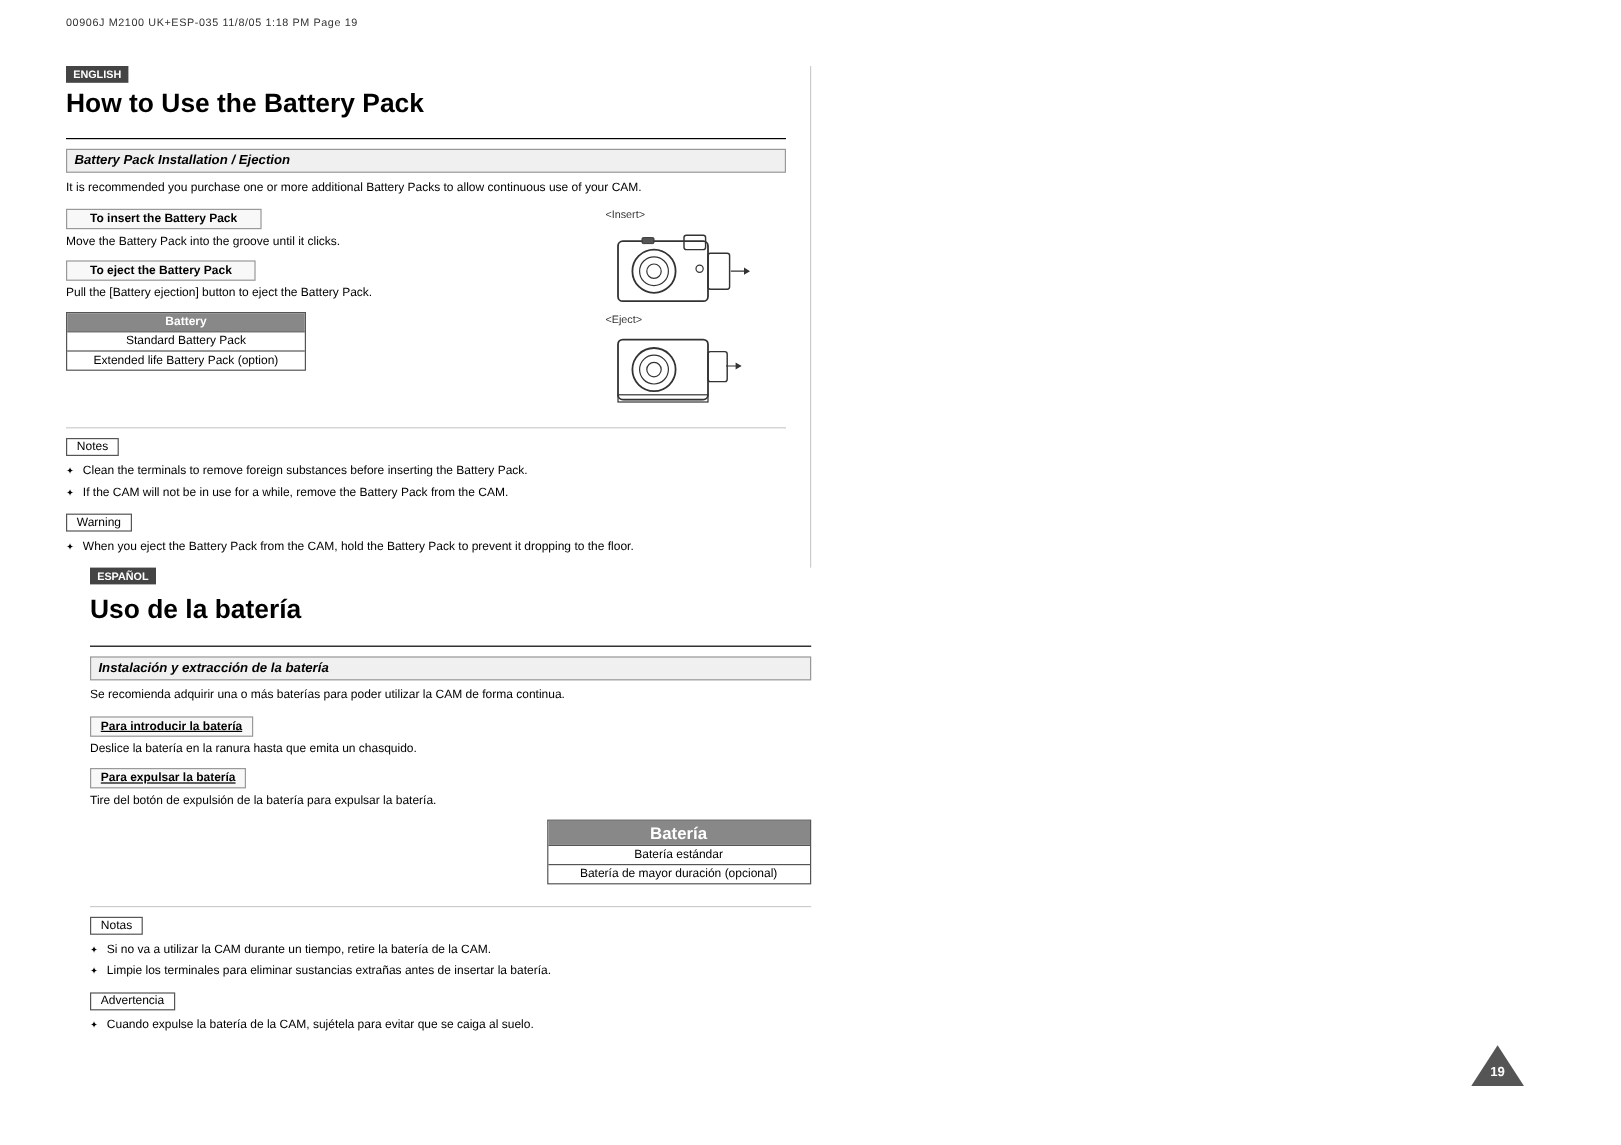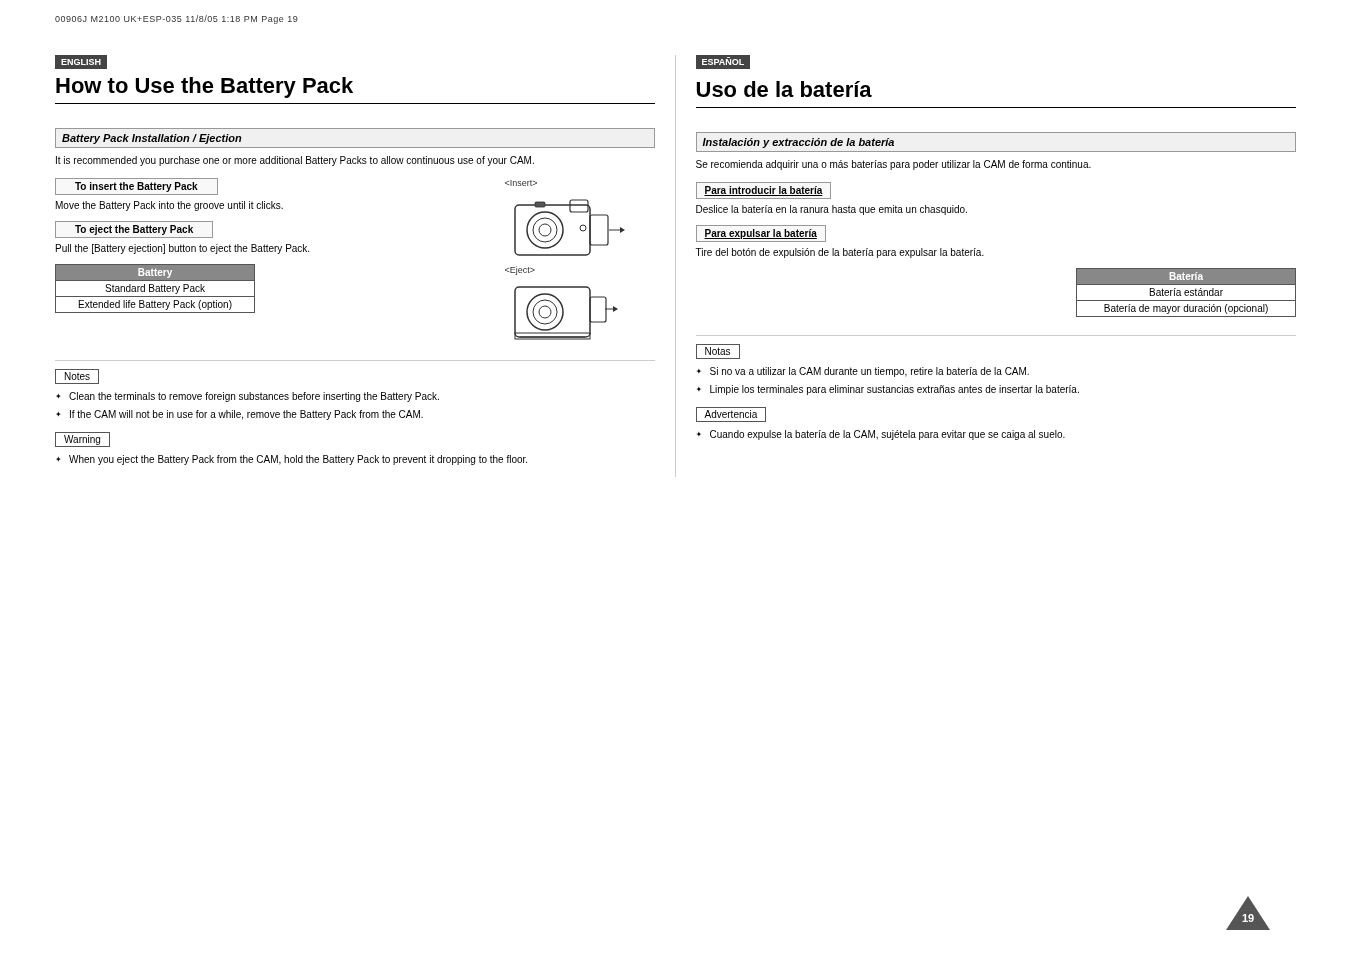--- a/index.html
+++ b/index.html
@@ -39,20 +39,21 @@
       left: 55px;
       right: 55px;
       bottom: 55px;
     }
 
     
     .two-col {
       display: flex;
       gap: 0;
       width: 100%;
+      flex-direction: column;
     }
 
     .left-col {
       width: 50%;
       padding-right: 20px;
       border-right: 1px solid #ccc;
     }
 
     .right-col {
       width: 50%;
@@ -198,29 +199,29 @@
 
     
     .divider {
       border-top: 1px solid #ccc;
       margin: 8px 0;
     }
 
     
     .page-number {
       position: absolute;
-      bottom: 20px;
+      bottom: 44px;
       right: 80px;
     }
 
     
     .title-underline {
       border-bottom: 1px solid #000;
-      margin-bottom: 24px;
-      padding-bottom: 4px;
+      margin-bottom: 8px;
+      padding-bottom: 16px;
     }
 
     .right-col-header {
       display: flex;
       justify-content: flex-start;
       margin-bottom: 4px;
     }
 
     .subsection-wrapper {
       margin-bottom: 6px;
@@ -275,21 +276,21 @@
       margin-bottom: 10px;
       width: 220px;
       margin-left: auto;
     }
 
     .es-battery-table-header {
       background: #888;
       color: #fff;
       text-align: center;
       padding: 2px 6px;
-      font-size: 10px;
+      font-size: 14px;
       font-weight: bold;
     }
 
     .es-battery-table-row {
       border-top: 1px solid #555;
       text-align: center;
       padding: 2px 6px;
       font-size: 10px;
     }
 

